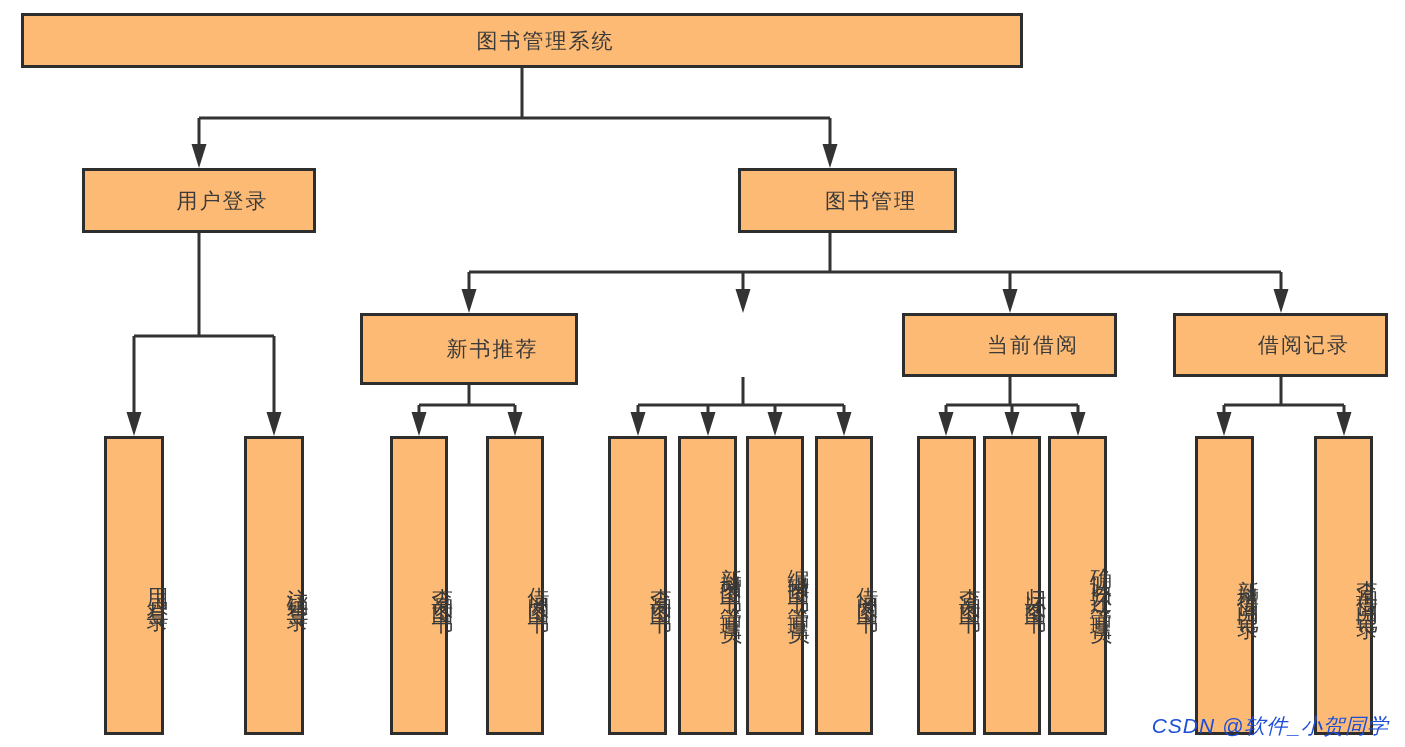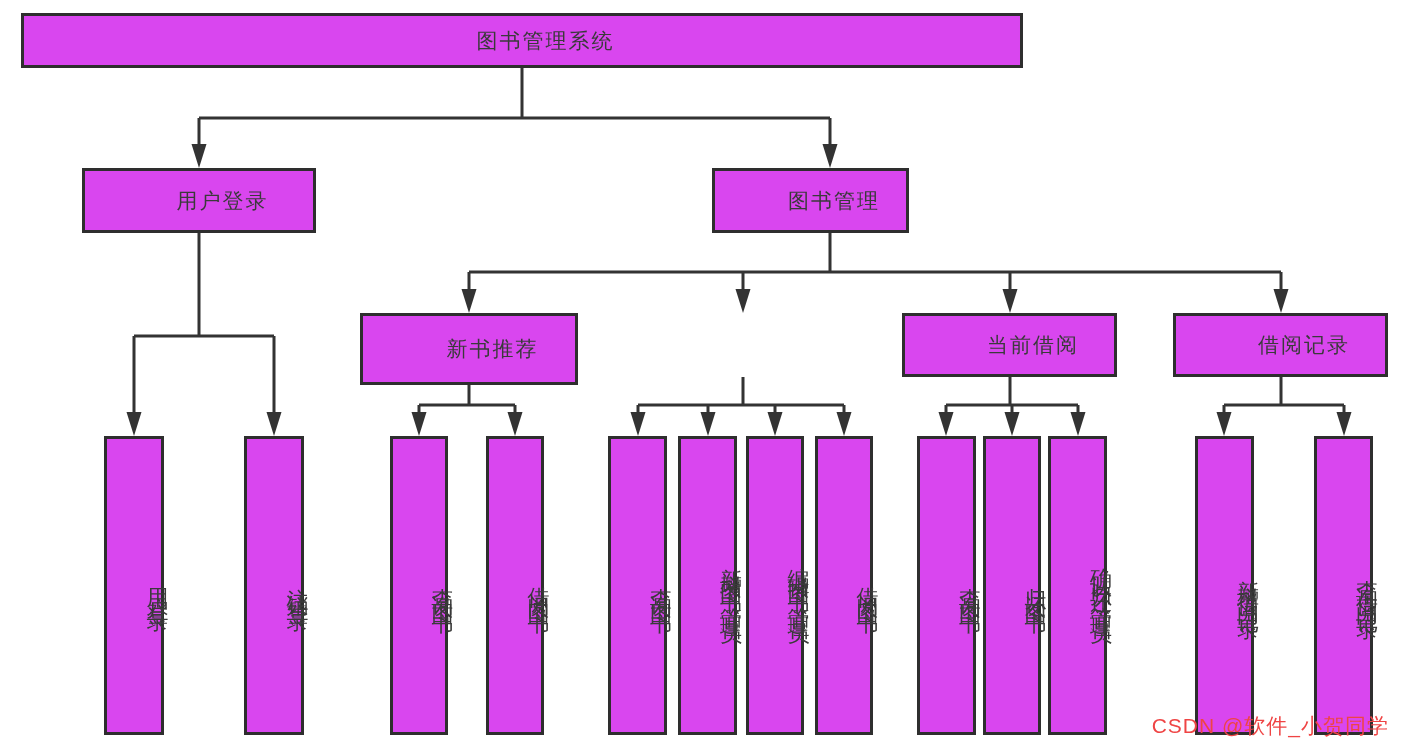--- a/index.html
+++ b/index.html
@@ -8,21 +8,21 @@
     width:1405px; height:747px;
     background:#ffffff;
     font-family:"Liberation Sans", sans-serif;
     overflow:hidden;
   }
   svg.connectors { position:absolute; left:0; top:0; z-index:1; }
   .node {
     position:absolute;
     box-sizing:border-box;
     border:3px solid #2e2e2e;
-    background:#d946ef;
+    background:#fdba74;
     color:#3a3a3a;
     display:flex;
     align-items:center;
     justify-content:center;
     font-size:21px;
     letter-spacing:2px;
     z-index:2;
     text-align:center;
     padding-left:47px;
   }
@@ -30,25 +30,26 @@
     writing-mode:vertical-rl;
     text-orientation:mixed;
     font-size:22px;
     letter-spacing:8px;
     line-height:1.1;
   }
   .watermark {
     position:absolute;
     right:16px;
     top:712px;
-    color:#ef4444;
+    color:#1d4ed8;
     font-size:21px;
     letter-spacing:1px;
     z-index:3;
     white-space:nowrap;
+    font-style:italic;
   }
 </style>
 </head>
 <body>
 
 <div class="canvas">
 
   <svg class="connectors" width="1405" height="747" viewBox="0 0 1405 747">
     <g stroke="#333333" stroke-width="3" fill="none">
       <path d="M522 68 V118 M199 118 H830 M199 118 V146 M830 118 V146"></path>
@@ -78,21 +79,21 @@
       <polygon points="1004.5,412 1019.5,412 1012,436"></polygon>
       <polygon points="1070.5,412 1085.5,412 1078,436"></polygon>
       <polygon points="1216.5,412 1231.5,412 1224,436"></polygon>
       <polygon points="1336.5,412 1351.5,412 1344,436"></polygon>
     </g>
   </svg>
 
   <div class="node" style="left:21px;top:13px;width:1002px;height:55px">图书管理系统</div>
 
   <div class="node" style="left:82px;top:168px;width:234px;height:65px">用户登录</div>
-  <div class="node" style="left:712px;top:168px;width:197px;height:65px">图书管理</div>
+  <div class="node" style="left:738px;top:168px;width:219px;height:65px">图书管理</div>
 
   <div class="node" style="left:360px;top:313px;width:218px;height:72px">新书推荐</div>
   <div class="node" style="left:902px;top:313px;width:215px;height:64px">当前借阅</div>
   <div class="node" style="left:1173px;top:313px;width:215px;height:64px">借阅记录</div>
 
   <div class="node leaf" style="left:104px;top:436px;width:60px;height:299px">用户登录</div>
   <div class="node leaf" style="left:244px;top:436px;width:60px;height:299px">注销登录</div>
 
   <div class="node leaf" style="left:390px;top:436px;width:58px;height:299px">查询图书</div>
   <div class="node leaf" style="left:486px;top:436px;width:58px;height:299px">借阅图书</div>

